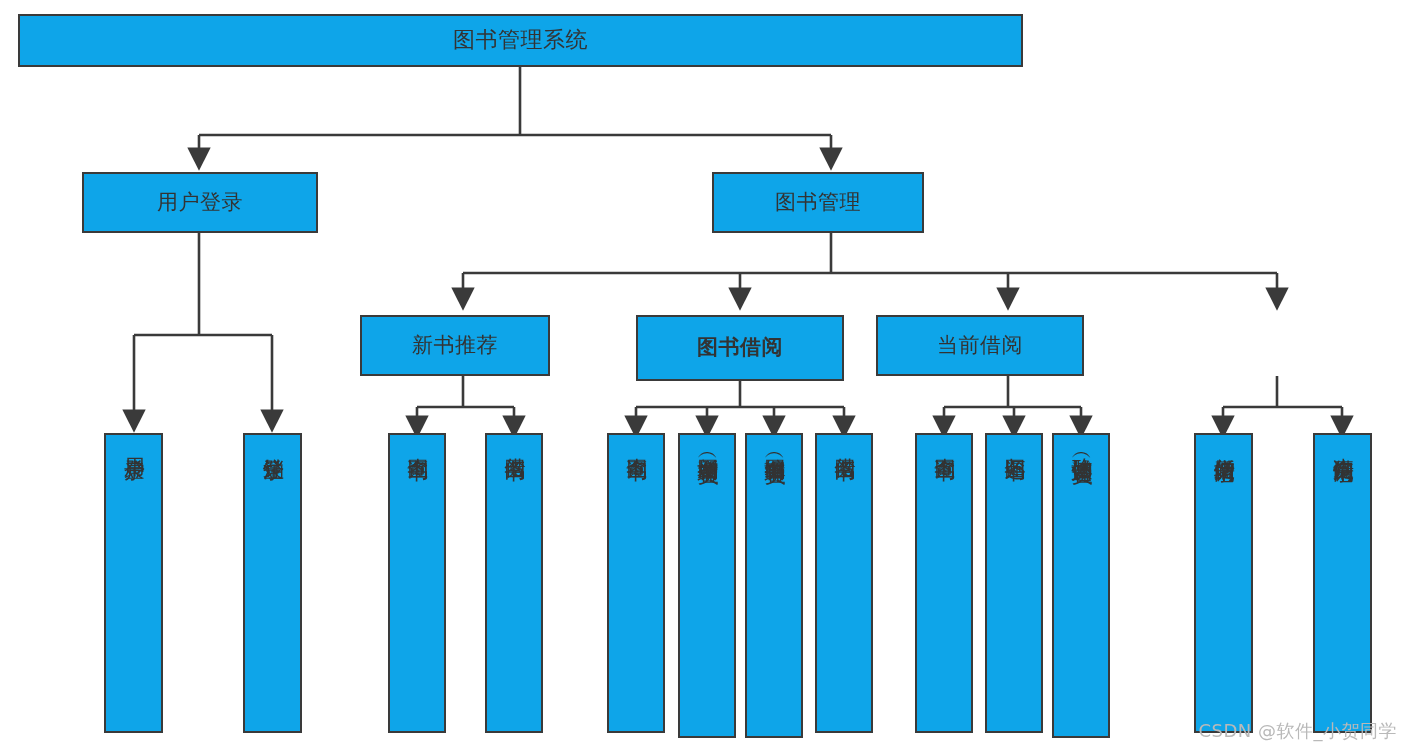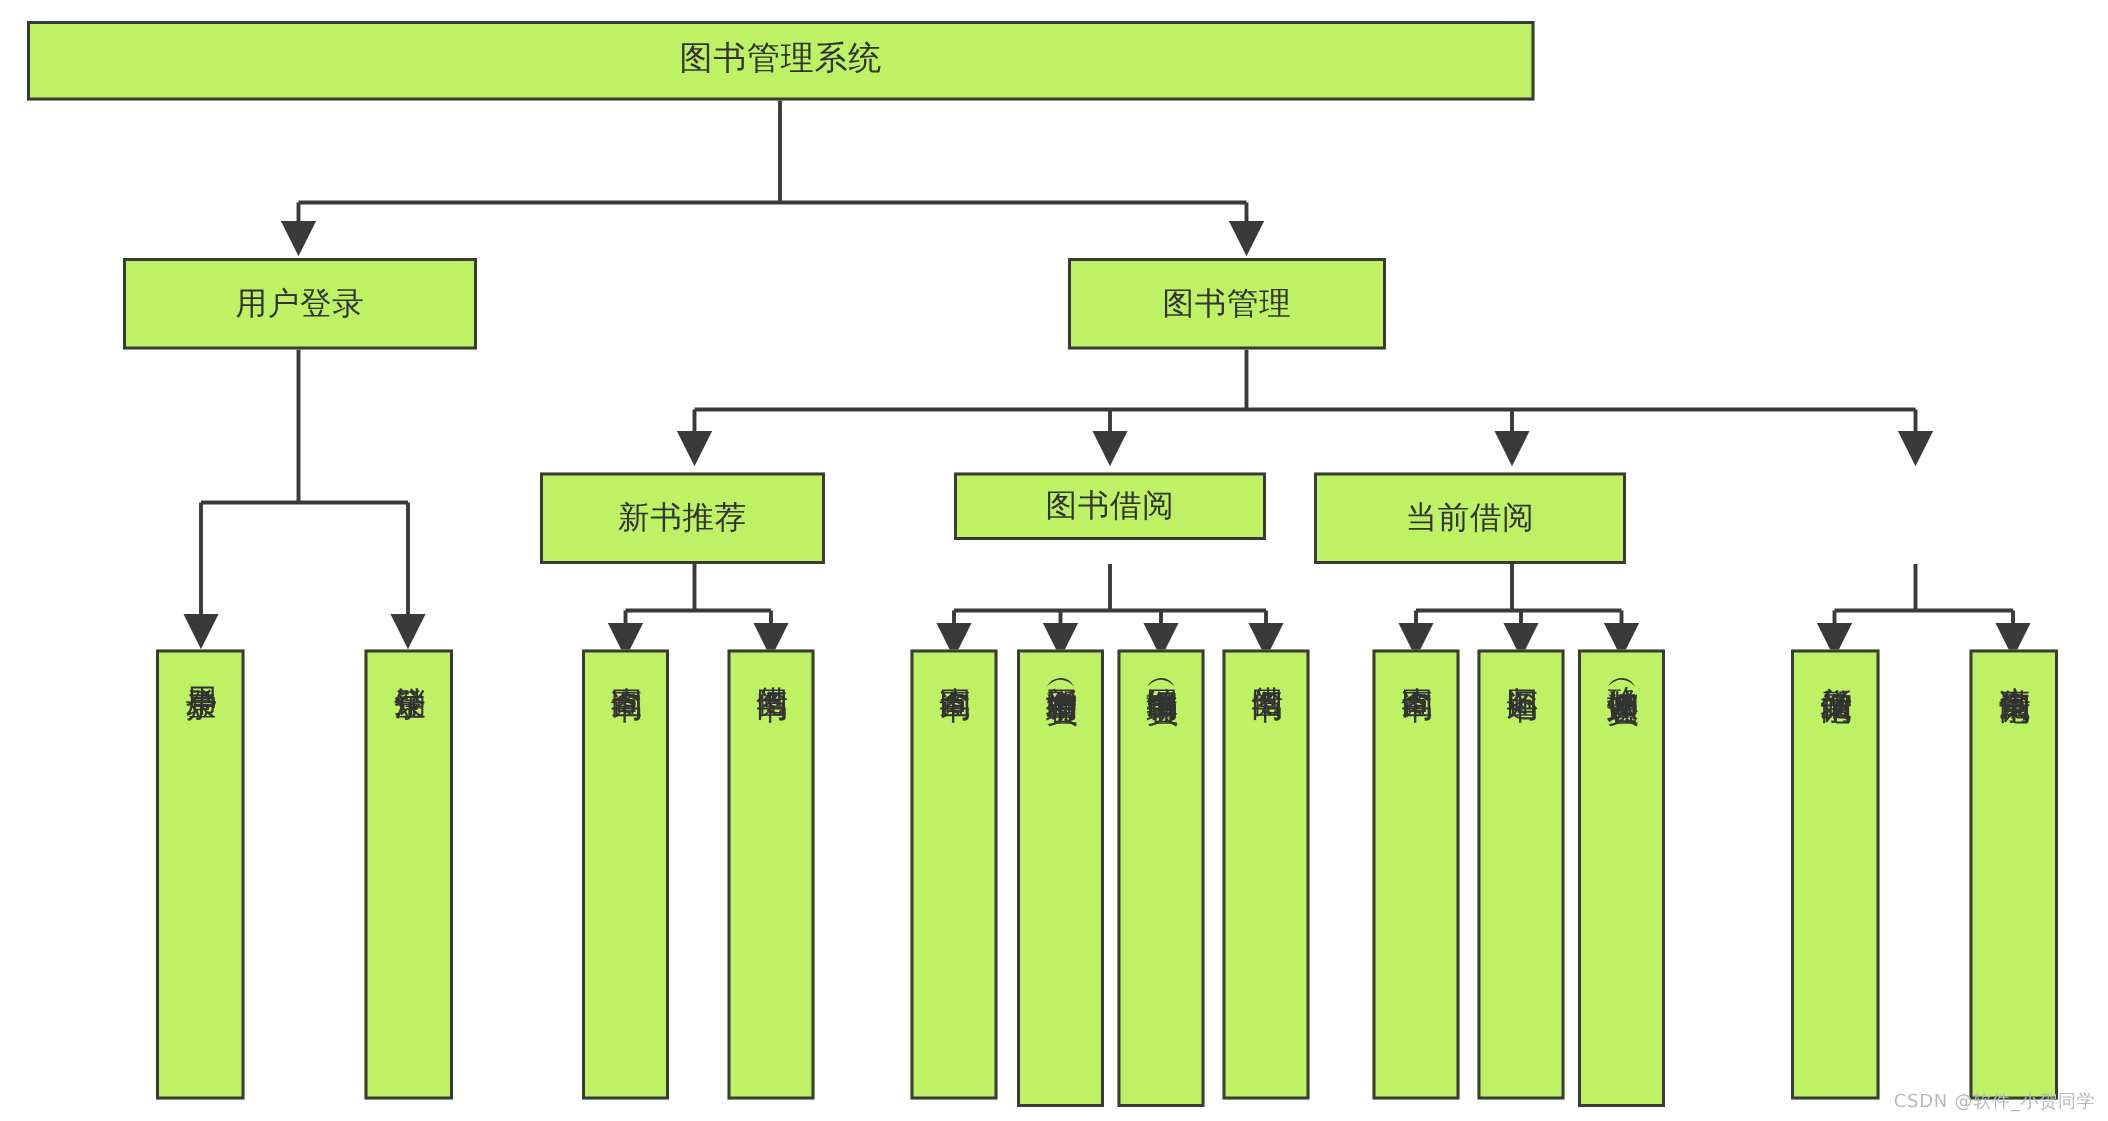--- a/index.html
+++ b/index.html
@@ -18,21 +18,21 @@
     position:absolute;
     left:0; top:0;
     width:1405px;
     height:747px;
     pointer-events:none;
   }
   .node{
     position:absolute;
     box-sizing:border-box;
     border:2px solid #3a3a3a;
-    background:#bef264;
+    background:#0ea5e9;
     display:flex;
     align-items:center;
     justify-content:center;
     color:#333333;
   }
   .node .lbl{
     color:#333333;
     line-height:1.12;
     letter-spacing:0.5px;
     text-align:center;
@@ -55,21 +55,21 @@
     text-orientation:upright;
     font-size:21px;
     line-height:1.04;
     letter-spacing:1px;
     white-space:nowrap;
   }
   .watermark{
     position:absolute;
     right:8px;
     bottom:4px;
-    font-size:12px;
+    font-size:18px;
     color:#b9b9b9;
     letter-spacing:0.5px;
     white-space:nowrap;
     user-select:none;
   }
 </style>
 </head>
 <body>
 
 <div id="canvas">
@@ -131,21 +131,21 @@
   <div class="node h" style="left:82px; top:172px; width:236px; height:61px;">
     <span class="lbl">用户登录</span>
   </div>
   <div class="node h" style="left:712px; top:172px; width:212px; height:61px;">
     <span class="lbl">图书管理</span>
   </div>
 
   <div class="node h" style="left:360px; top:315px; width:190px; height:61px;">
     <span class="lbl">新书推荐</span>
   </div>
-  <div class="node h" style="left:636px; top:315px; width:208px; height:45px;">
+  <div class="node h" style="left:636px; top:315px; width:208px; height:66px;font-weight:bold;">
     <span class="lbl">图书借阅</span>
   </div>
   <div class="node h" style="left:876px; top:315px; width:208px; height:61px;">
     <span class="lbl">当前借阅</span>
   </div>
 
   <div class="node v" style="left:104px; top:433px; width:59px; height:300px;">
     <span class="lbl">用户登录</span>
   </div>
   <div class="node v" style="left:243px; top:433px; width:59px; height:300px;">

